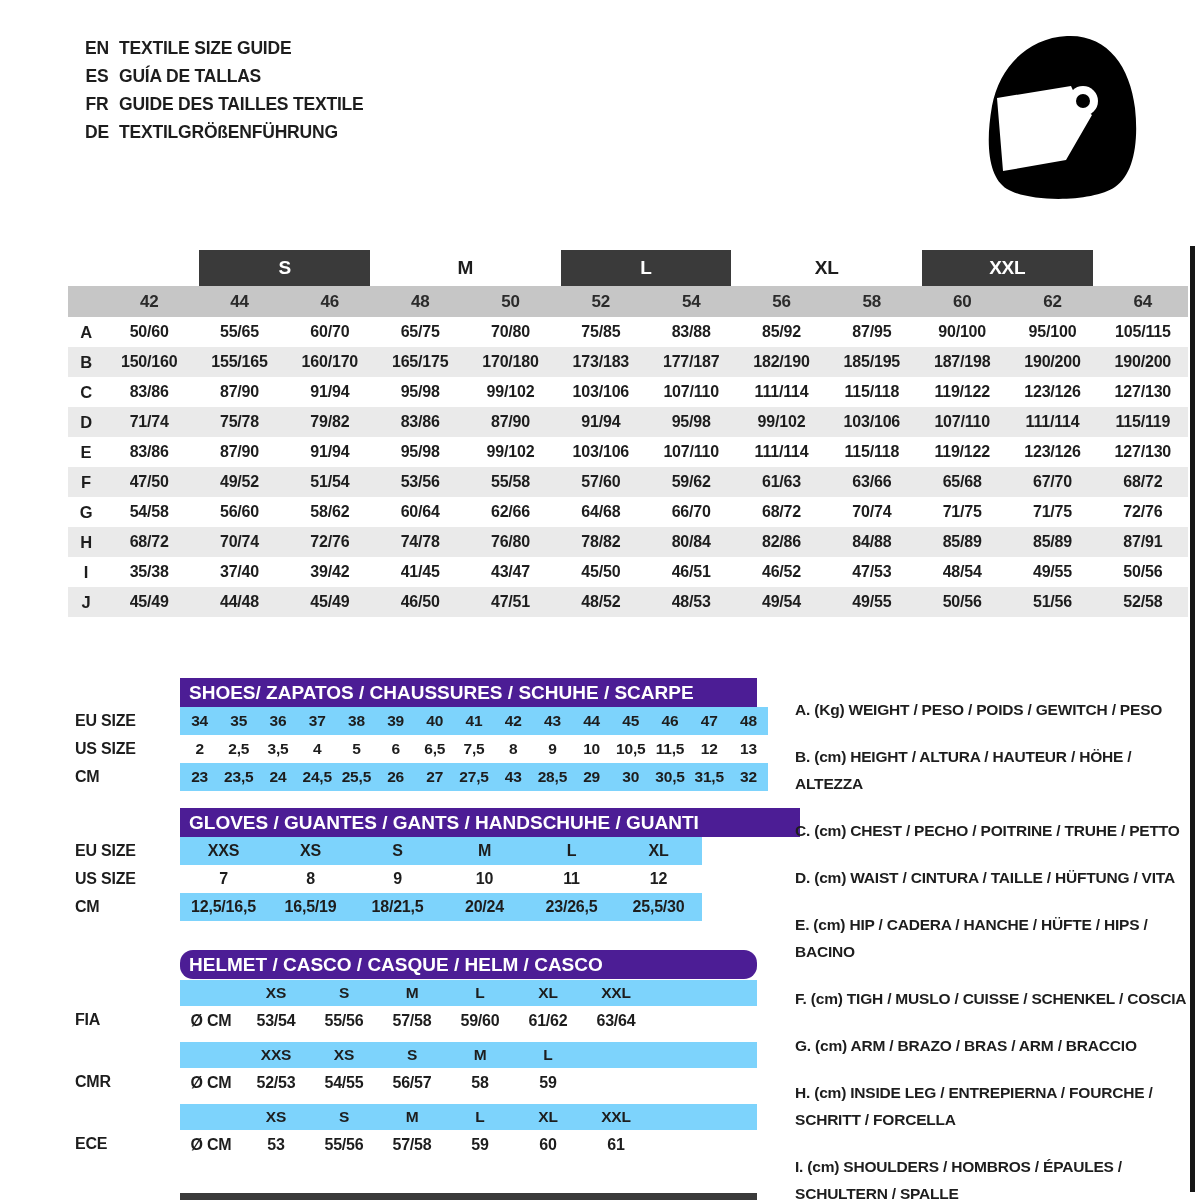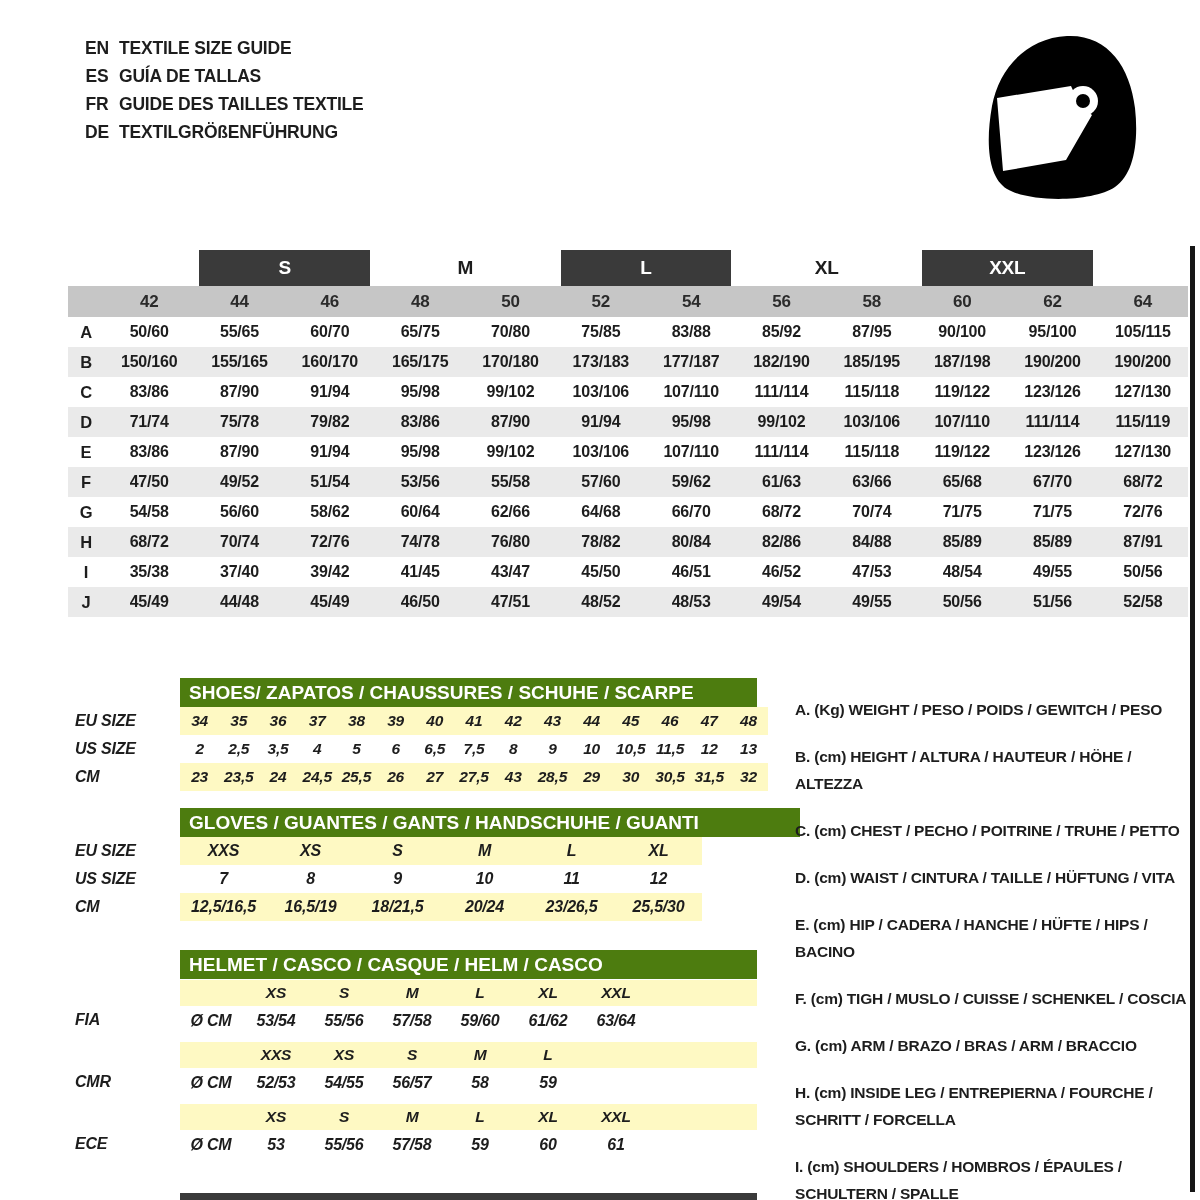--- a/index.html
+++ b/index.html
@@ -24,35 +24,35 @@
   .group.boxed { background:#3a3a3a; color:#fff; margin:0 5px; }
   .group.plain { color:#1d1d1d; }
   .size-band { height:31px; background:#c6c6c6; }
   .size-band .cell { line-height:31px; font-size:17px; color:#2b2b2b; }
   .trow { height:30px; }
   .trow.alt { background:#eaeaea; }
   .cell { text-align:center; line-height:30px; font-size:16px; }
   .cell.letter { font-size:16.5px; }
   
   .secbar {
-    position:absolute; height:29px; background:#4d7c0f; color:#fff;
+    position:absolute; height:29px; background:#4c1d95; color:#fff;
     font-size:19px; line-height:29px; padding-left:9px; letter-spacing:0;
   }
   #shoes-header  { left:180px; top:678px;  width:577px; }
   #gloves-header { left:180px; top:808px;  width:620px; }
-  #helmet-header { left:180px; top:950px;  width:577px; }
+  #helmet-header { left:180px; top:950px;  width:577px;border-radius:13px; }
   
   .subtable { position:absolute; }
   #shoes-table  { left:75px; top:707px;  width:693px; }
   #gloves-table { left:75px; top:837px;  width:627px; }
   #helmet-table { left:75px; top:980px;  width:682px; }
-  .srow { display:flex; height:28px;font-style:italic; }
+  .srow { display:flex; height:28px; }
   .rlabel { width:105px; font-size:16px; line-height:28px; }
   .band { flex:1; display:grid; }
-  .band.gray { background:#fef9c3; }
+  .band.gray { background:#7dd3fc; }
   #shoes-table  .band { grid-template-columns:repeat(15, 1fr); }
   #gloves-table .band { grid-template-columns:repeat(6, 1fr); }
   .band .cell { line-height:28px; font-size:15.5px; }
   #gloves-table .band .cell { font-size:16px; }
   
   #helmet-table .srow.hsizes { height:26px; }
   #helmet-table .srow.hvals  { height:30px; margin-bottom:6px; }
   #helmet-table .srow.hsizes .band .cell { line-height:26px; }
   #helmet-table .srow.hvals  .band .cell { line-height:30px; font-size:16px; }
   #helmet-table .band { grid-template-columns:62px repeat(6, 68px) 1fr; }

